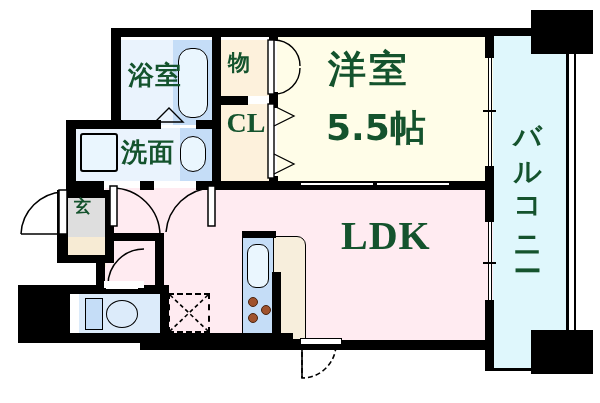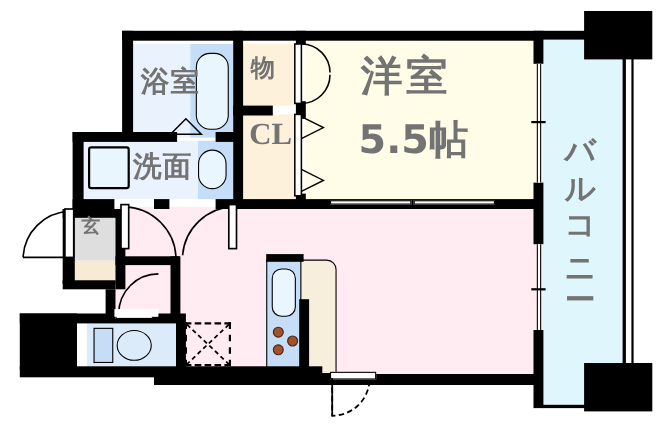--- a/index.html
+++ b/index.html
@@ -4,21 +4,21 @@
 <title>Floor Plan</title>
 <style>
   html,body{margin:0;padding:0;background:#ffffff;}
   body{width:600px;height:403px;overflow:hidden;
        font-family:"Liberation Serif","DejaVu Serif",serif;}
   #plan{position:relative;width:600px;height:403px;background:#ffffff;}
   .abs{position:absolute;box-sizing:border-box;}
   
   .room{position:absolute;box-sizing:border-box;}
   .wall{position:absolute;background:#000000;}
-  .lbl{position:absolute;color:#737373;line-height:1;white-space:nowrap;
+  .lbl{position:absolute;color:#14532d;line-height:1;white-space:nowrap;
        font-family:"Liberation Serif","DejaVu Serif",serif;}
   .lbl-cjk{font-family:"DejaVu Sans","Liberation Sans",sans-serif;font-weight:bold;}
   .vert{writing-mode:vertical-rl;text-orientation:upright;}
   .fixture{position:absolute;box-sizing:border-box;}
   svg{display:block;overflow:visible;}
 </style>
 </head>
 <body>
 
 <div id="plan">
@@ -179,19 +179,20 @@
 
   <div class="lbl lbl-cjk" style="left:228px;top:52px;font-size:22px;">物</div>
 
   <div class="lbl lbl-cjk" style="left:328px;top:50px;font-size:38px;letter-spacing:3px;">洋室</div>
 
   <div class="lbl" style="left:226px;top:108px;font-size:28px;line-height:1.08;text-align:center;width:40px;font-weight:bold;">
     <span>CL</span>
   </div>
   <div class="lbl" style="left:326px;top:110px;font-size:36px;font-family:'DejaVu Sans','Liberation Sans',sans-serif;font-weight:bold;">5.5帖</div>
 
+  <div class="lbl" style="left:341px;top:216px;font-size:40px;font-weight:bold;letter-spacing:1px;">LDK</div>
 
 
   <div class="lbl lbl-cjk" style="left:74px;top:198px;font-size:17px;">玄</div>
 
   <div class="lbl lbl-cjk vert" style="left:513px;top:105px;font-size:28px;letter-spacing:6px;">バルコニー</div>
 
 </div>
 
 </body></html>

